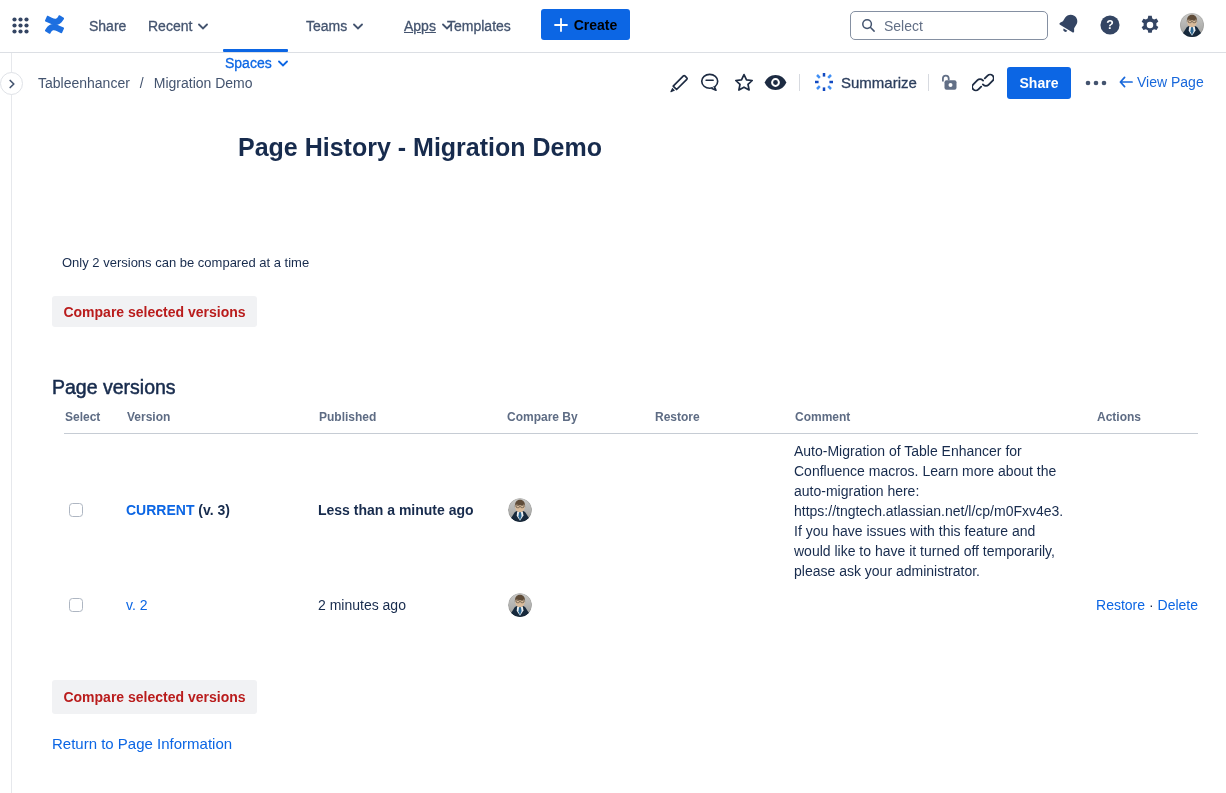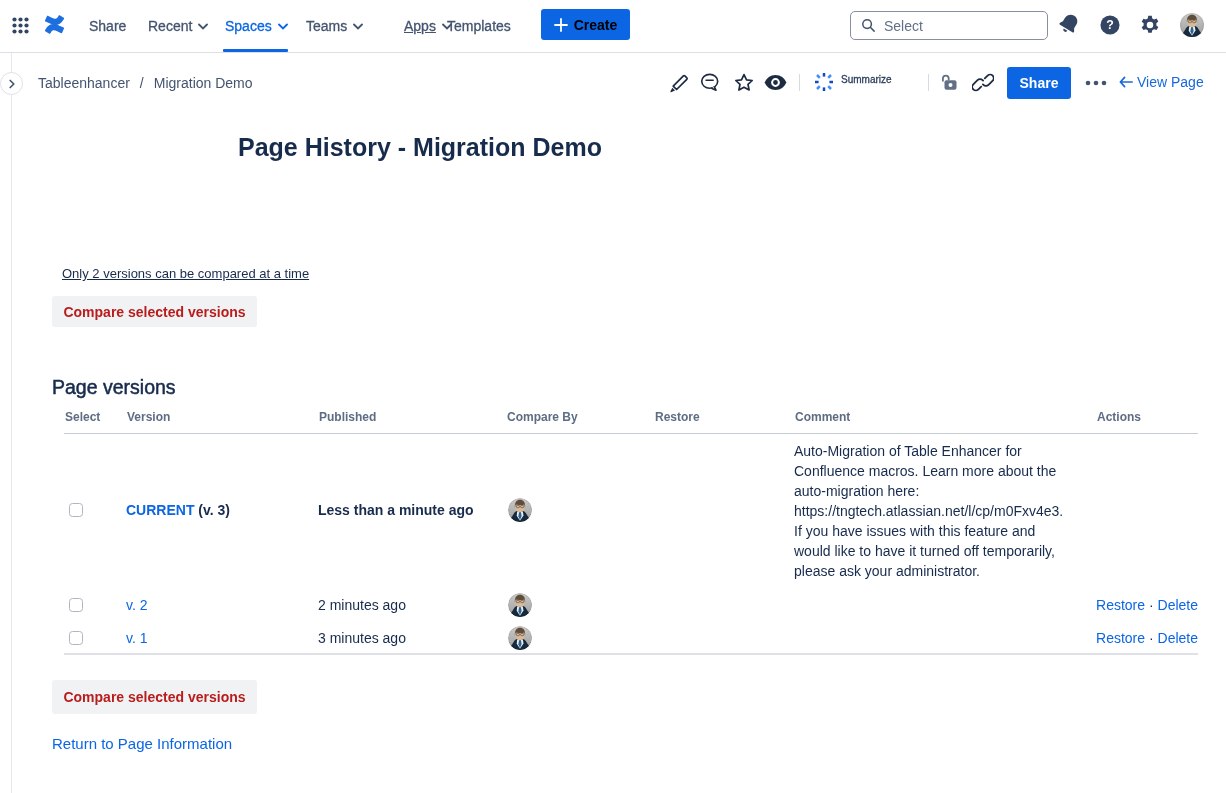--- a/index.html
+++ b/index.html
@@ -5,43 +5,43 @@
 * { margin:0; padding:0; box-sizing:border-box; }
 html,body { width:1226px; height:793px; background:#fff; font-family:"Liberation Sans", sans-serif; overflow:hidden; }
 .abs { position:absolute; }
 a { text-decoration:none; }
 svg { display:block; }
 
 
 #nav { position:absolute; left:0; top:0; width:1226px; height:53px; background:#fff; border-bottom:1px solid #dcdfe4; }
 .navitem { position:absolute; top:0; height:52px; display:flex; align-items:center; font-size:14px; font-weight:500; color:#44546F; -webkit-text-stroke:0.3px #44546F; }
 .navchev { margin-left:6px; }
-#spacesTab { color:#0C66E4; -webkit-text-stroke:0.3px #0C66E4; }
+#spacesTab { color:#0C66E4;margin-top:37px; -webkit-text-stroke:0.3px #0C66E4; }
 #spacesUnderline { position:absolute; left:223px; top:49px; width:65px; height:3px; background:#0C66E4; border-radius:1px; }
 #createBtn { position:absolute; left:541px; top:9px; width:89px; height:31px; background:#0C66E4; border-radius:3px; color:#000000; font-size:14px; font-weight:600; display:flex; align-items:center; justify-content:center; gap:6px; }
 #searchBox { position:absolute; left:850px; top:11px; width:198px; height:29px; border:1.5px solid #8590A2; border-radius:5px; display:flex; align-items:center; padding-left:10px; }
 #searchBox span { color:#626F86; font-size:14px; margin-left:8px; }
 
 
 #sideline { position:absolute; left:11px; top:53px; width:1px; height:740px; background:#e6e8ec; }
 #expander { position:absolute; left:0px; top:72px; width:23px; height:23px; border-radius:50%; background:#fff; border:1px solid #dfe2e7; display:flex; align-items:center; justify-content:center; }
 #crumbs { position:absolute; left:38px; top:75px; font-size:14px; color:#44546F; }
 #crumbs .sep { margin:0 10px; color:#44546F; }
 
 
 .icoBtn { position:absolute; top:73px; }
 .vdiv { position:absolute; top:74px; width:1px; height:17px; background:#d7dae0; }
-#summarizeTxt { position:absolute; left:841px; top:74px; font-size:10px; font-weight:500; color:#2c3e5d; -webkit-text-stroke:0.3px #2c3e5d; }
+#summarizeTxt { position:absolute; left:841px; top:74px; font-size:15px; font-weight:500; color:#2c3e5d; -webkit-text-stroke:0.3px #2c3e5d; }
 #shareBtn { position:absolute; left:1007px; top:67px; width:64px; height:32px; background:#0C66E4; border-radius:3px; color:#fff; font-size:14px; font-weight:600; display:flex; align-items:center; justify-content:center; }
 #dots { position:absolute; left:1085px; top:80px; }
 #viewPage { position:absolute; left:1119px; top:74px; font-size:14px; color:#1868DB; display:flex; align-items:center; gap:4px; }
 
 
 #title { position:absolute; left:0px; top:133px; width:840px; text-align:center; font-size:25px; font-weight:700; color:#172B4D; }
-#onlyTwo { position:absolute; left:62px; top:266px; font-size:13px; color:#172B4D;text-decoration:underline; }
+#onlyTwo { position:absolute; left:62px; top:255px; font-size:13px; color:#172B4D; }
 .cmpBtn { position:absolute; left:52px; background:#f1f2f4; border-radius:3px; color:#b91c1c; font-size:14px; font-weight:700; display:flex; align-items:center; justify-content:center; }
 #cmp1 { top:296px; width:205px; height:31px; }
 #cmp2 { top:680px; width:205px; height:34px; }
 #pageVersions { position:absolute; left:52px; top:376px; font-size:19.5px; font-weight:400; color:#172B4D; -webkit-text-stroke:0.5px #172B4D; }
 
 
 #tblWrap { position:absolute; left:64px; top:409px; width:1134px; }
 table { border-collapse:collapse; table-layout:fixed; width:1134px; }
 th { font-size:12px; font-weight:700; color:#5E6C84; text-align:left; padding:0 0 8px 1px; border-bottom:1px solid #c6ccd4; line-height:16px; }
 td { font-size:14px; color:#172B4D; vertical-align:middle; padding:0; }
@@ -271,33 +271,18 @@
       <td>2 minutes ago</td>
       <td>
             <svg class="avatar24" viewBox="0 0 24 24">
               <use href="#avsym"></use>
             </svg>
           </td>
       <td></td>
       <td></td>
       <td style="text-align:right;"><a class="blue" href="#">Restore</a> · <a class="blue" href="#">Delete</a></td>
     </tr>
-    <tr class="rowC">
-      <td>
-            <span class="cb"></span>
-          </td>
-      <td><a class="blue" href="#">v. 1</a></td>
-      <td>3 minutes ago</td>
-      <td>
-            <svg class="avatar24" viewBox="0 0 24 24">
-              <use href="#avsym"></use>
-            </svg>
-          </td>
-      <td></td>
-      <td></td>
-      <td style="text-align:right;"><a class="blue" href="#">Restore</a> · <a class="blue" href="#">Delete</a></td>
-    </tr>
   </tbody>
 </table>
 </div>
 
 <div class="cmpBtn" id="cmp2">Compare selected versions</div>
 <a id="returnLink" href="#">Return to Page Information</a>
 
 </body></html>

